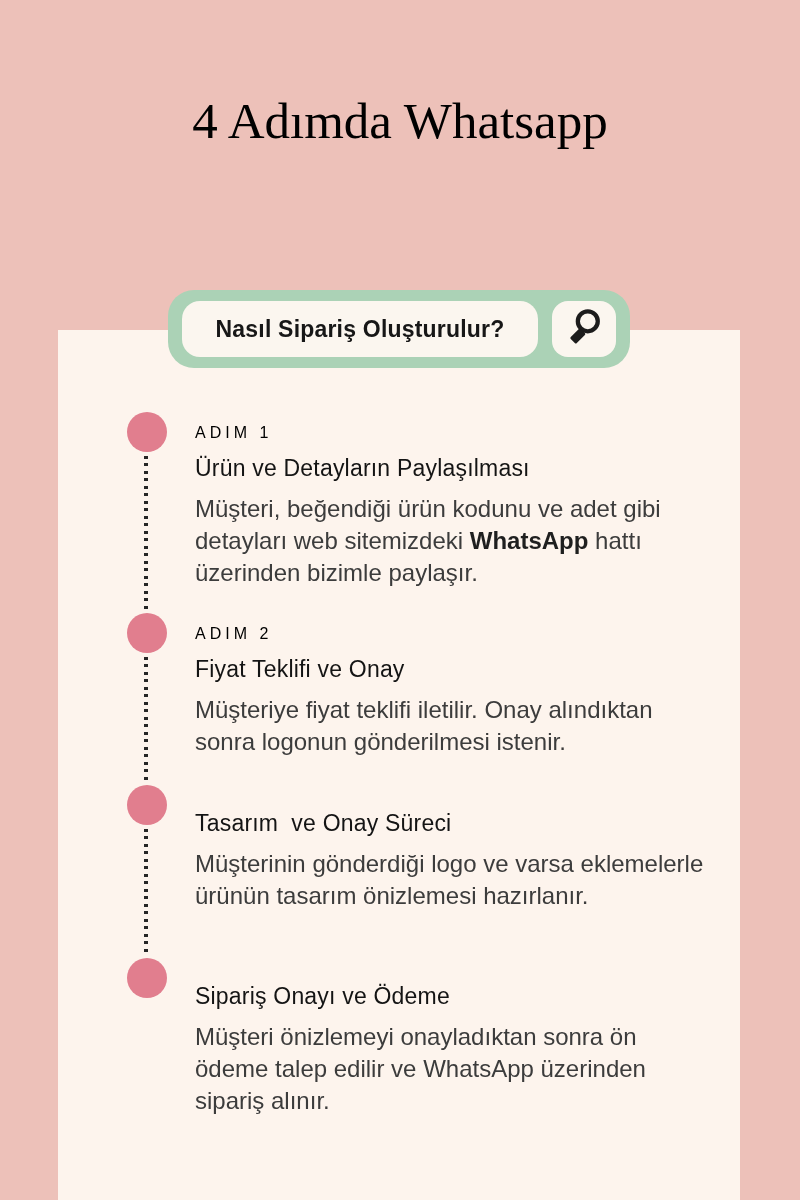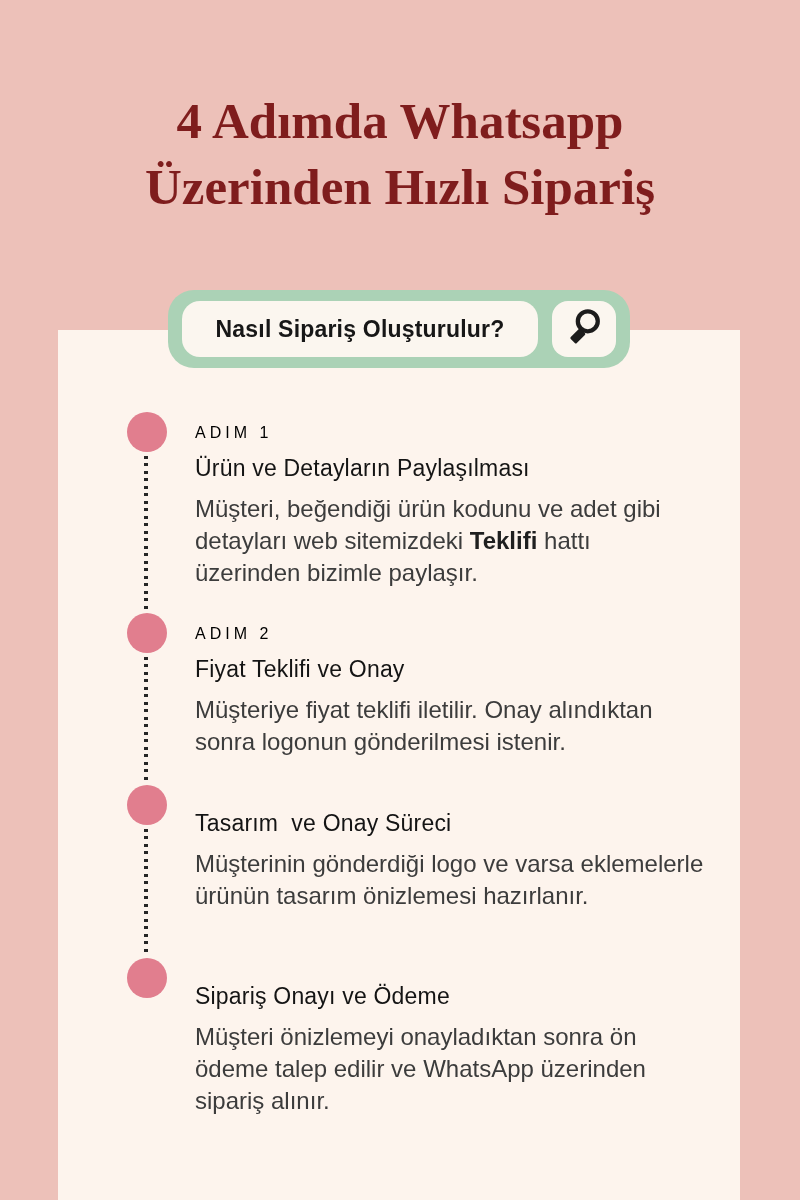--- a/index.html
+++ b/index.html
@@ -8,22 +8,22 @@
     background:#edc1b9;
     font-family:"Liberation Sans", sans-serif;
     -webkit-font-smoothing:antialiased;
   }
   .card{
     position:absolute;left:58px;top:330px;width:682px;height:870px;
     background:#fdf4ed;
   }
   .title{
     position:absolute;top:88px;left:0;width:800px;text-align:center;
-    font-family:"Liberation Serif", serif;font-weight:700;
-    font-size:51px;line-height:66px;color:#7f1d1d;letter-spacing:0px;
+    font-family:"Liberation Serif", serif;font-weight:400;
+    font-size:51px;line-height:66px;color:#000000;letter-spacing:0px;
   }
   .searchbar{
     position:absolute;left:168px;top:290px;width:462px;height:78px;
     background:#abd2b6;border-radius:26px;box-sizing:border-box;
     display:flex;align-items:center;gap:14px;padding:0 14px;
   }
   .search-pill{
     flex:1;height:56px;background:#fbf6ef;border-radius:18px;
     display:flex;align-items:center;justify-content:center;
     font-weight:700;font-size:23px;color:#171717;letter-spacing:0.2px;
@@ -54,21 +54,20 @@
   }
   .step-body .bold{font-weight:700;color:#1f1f1f;}
 </style>
 </head>
 <body>
 
 <div class="canvas">
 
   <div class="title">
     <div>4 Adımda Whatsapp</div>
-    <div>Üzerinden Hızlı Sipariş</div>
   </div>
 
   <div class="card"></div>
 
   <div class="searchbar">
     <div class="search-pill">Nasıl Sipariş Oluşturulur?</div>
     <div class="search-btn">
       <span>
         <svg viewBox="0 0 40 40" width="38" height="38">
           <circle cx="24" cy="14" r="10.5" fill="none" stroke="#1c1c1c" stroke-width="4.5"></circle>
@@ -83,21 +82,21 @@
   <div class="dot" style="top:613px"></div>
   <div class="dotline" style="top:657px;height:124px"></div>
   <div class="dot" style="top:785px"></div>
   <div class="dotline" style="top:829px;height:125px"></div>
   <div class="dot" style="top:958px"></div>
 
   <div class="step" style="top:424px">
     <div class="step-label">ADIM 1</div>
     <div class="step-title">Ürün ve Detayların Paylaşılması</div>
     <div class="step-body"><span>Müşteri, beğendiği ürün kodunu ve adet gibi
-detayları web sitemizdeki </span><span class="bold">Teklifi</span><span> hattı
+detayları web sitemizdeki </span><span class="bold">WhatsApp</span><span> hattı
 üzerinden bizimle paylaşır.</span></div>
   </div>
 
   <div class="step" style="top:625px">
     <div class="step-label">ADIM 2</div>
     <div class="step-title">Fiyat Teklifi ve Onay</div>
     <div class="step-body"><span>Müşteriye fiyat teklifi iletilir. Onay alındıktan
 sonra logonun gönderilmesi istenir.</span><span class="bold"></span><span></span></div>
   </div>
 

